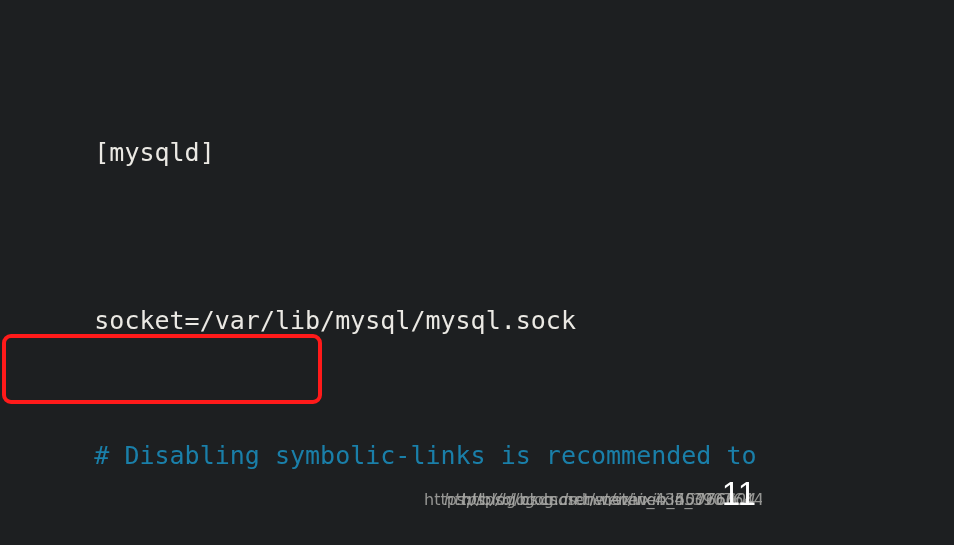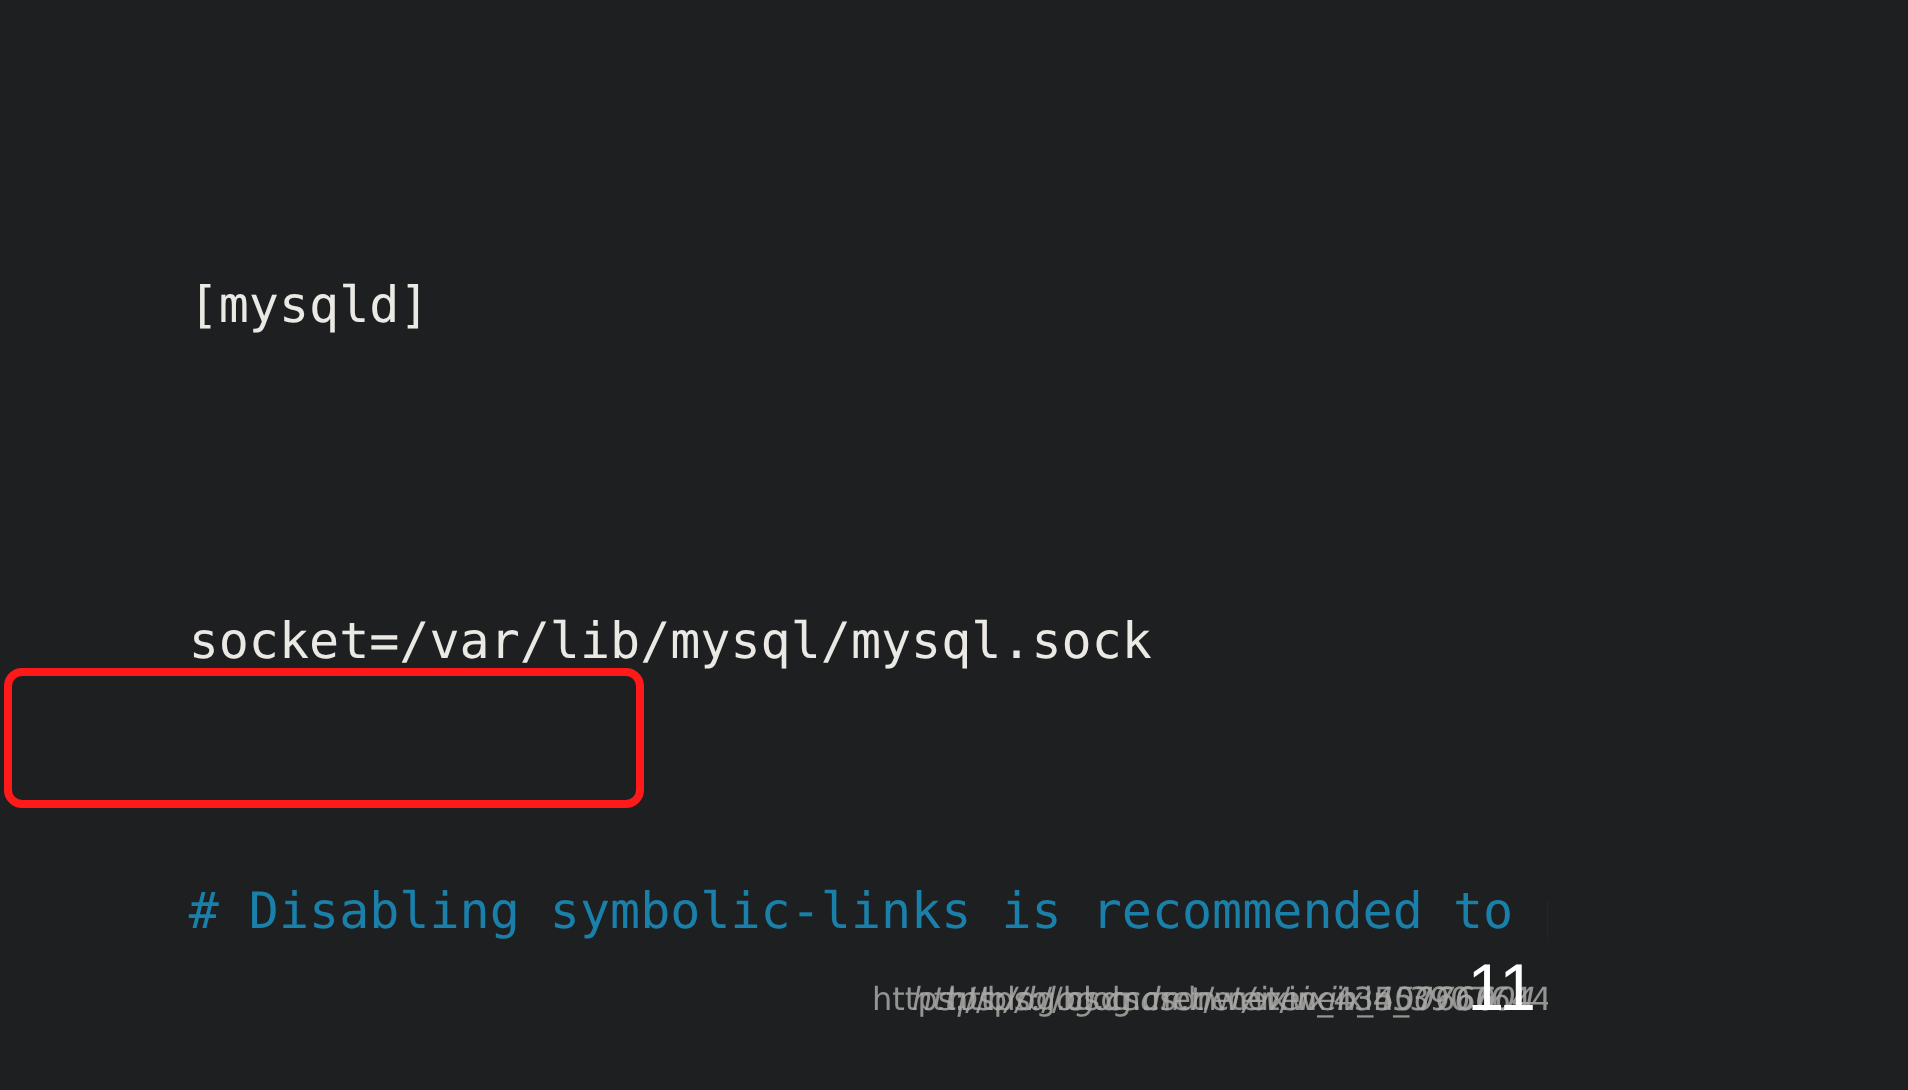--- a/index.html
+++ b/index.html
@@ -10,21 +10,20 @@
   #terminal {
     position: relative;
     width: 762px;
     height: 545px;
     background: #1d1f21;
     overflow: hidden;
     font-family: "DejaVu Sans Mono", "Liberation Mono", monospace;
     font-size: 25px;
     line-height: 33.6px;
     letter-spacing: 0px;
-    padding-left: 12px;
   }
   .screen {
     position: absolute;
     top: 0;
     left: 0;
     width: 954px;
     padding: 2px 0 0 4px;
     box-sizing: border-box;
     white-space: pre;
   }

